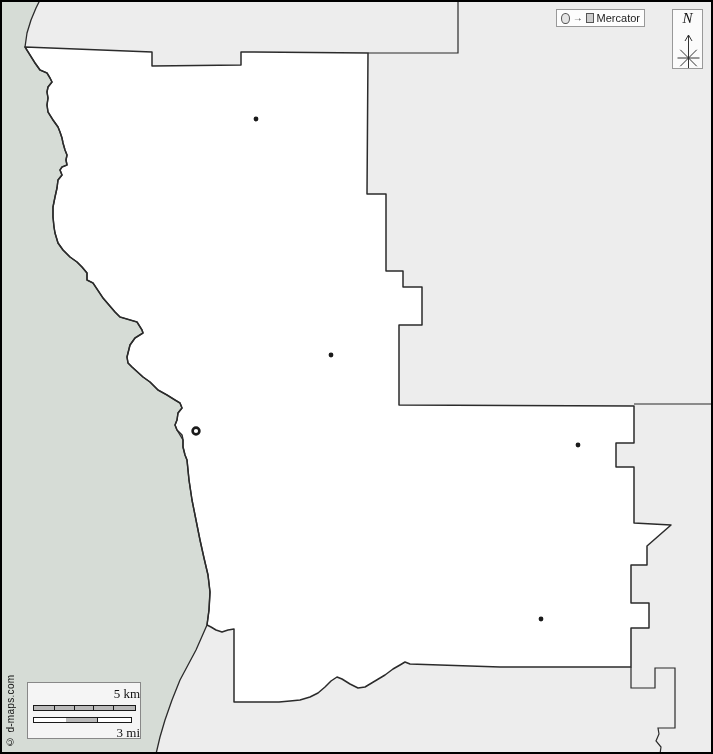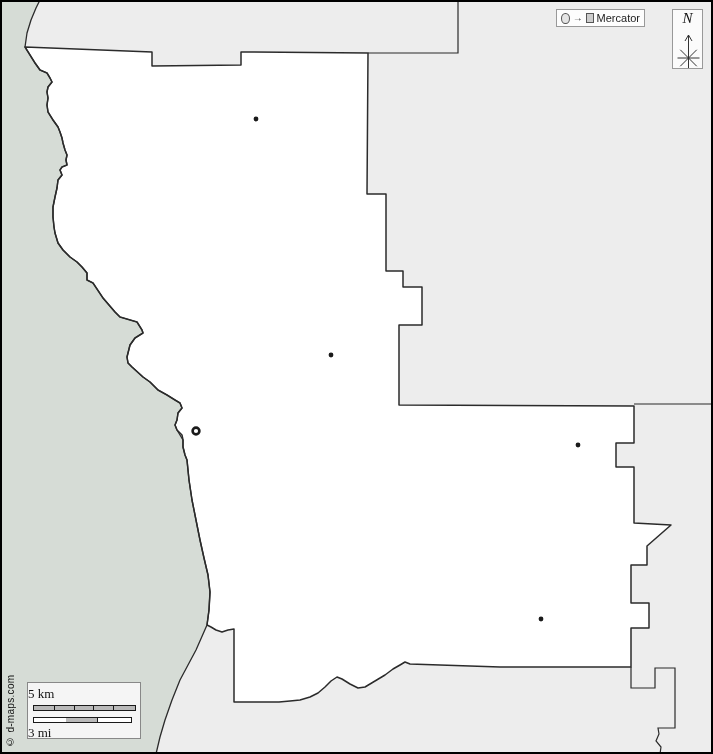--- a/index.html
+++ b/index.html
@@ -31,28 +31,28 @@
   #compass-box .north{
     font-family:"Liberation Serif",serif;font-style:italic;
     font-size:15px;color:#111;line-height:17px;display:block;
   }
   
   #scale-box{
     left:27px;top:682px;width:114px;height:57px;
     background:#f5f5f5;border:1px solid #888;
     font-family:"Liberation Serif",serif;color:#111;
   }
-  .scale-label{display:block;text-align:left;font-size:13px;line-height:15px;}
+  .scale-label{display:block;text-align:right;font-size:13px;line-height:15px;}
   #km-label{margin-top:3px;}
   .bar{position:absolute;height:6px;border:1px solid #1a1a1a;box-sizing:border-box;}
   #km-bar{left:5px;top:22px;width:103px;background:#b9b9b9;}
   #mi-bar{left:5px;top:34px;width:99px;background:#fff;}
   .bar .tick{position:absolute;top:0;bottom:0;width:1px;background:#1a1a1a;}
   .bar .seg-gray{position:absolute;top:0;bottom:0;background:#b9b9b9;}
-  #mi-label{position:absolute;left:0;right:12px;top:42px;}
+  #mi-label{position:absolute;left:0;right:0;top:42px;}
   
   #copyright{
     left:3px;bottom:7px;height:95px;width:14px;
     writing-mode:vertical-rl;transform:rotate(180deg);
     font-size:10px;color:#111;letter-spacing:.3px;
     display:flex;align-items:center;justify-content:flex-start;
   }
 </style>
 </head>
 <body>

